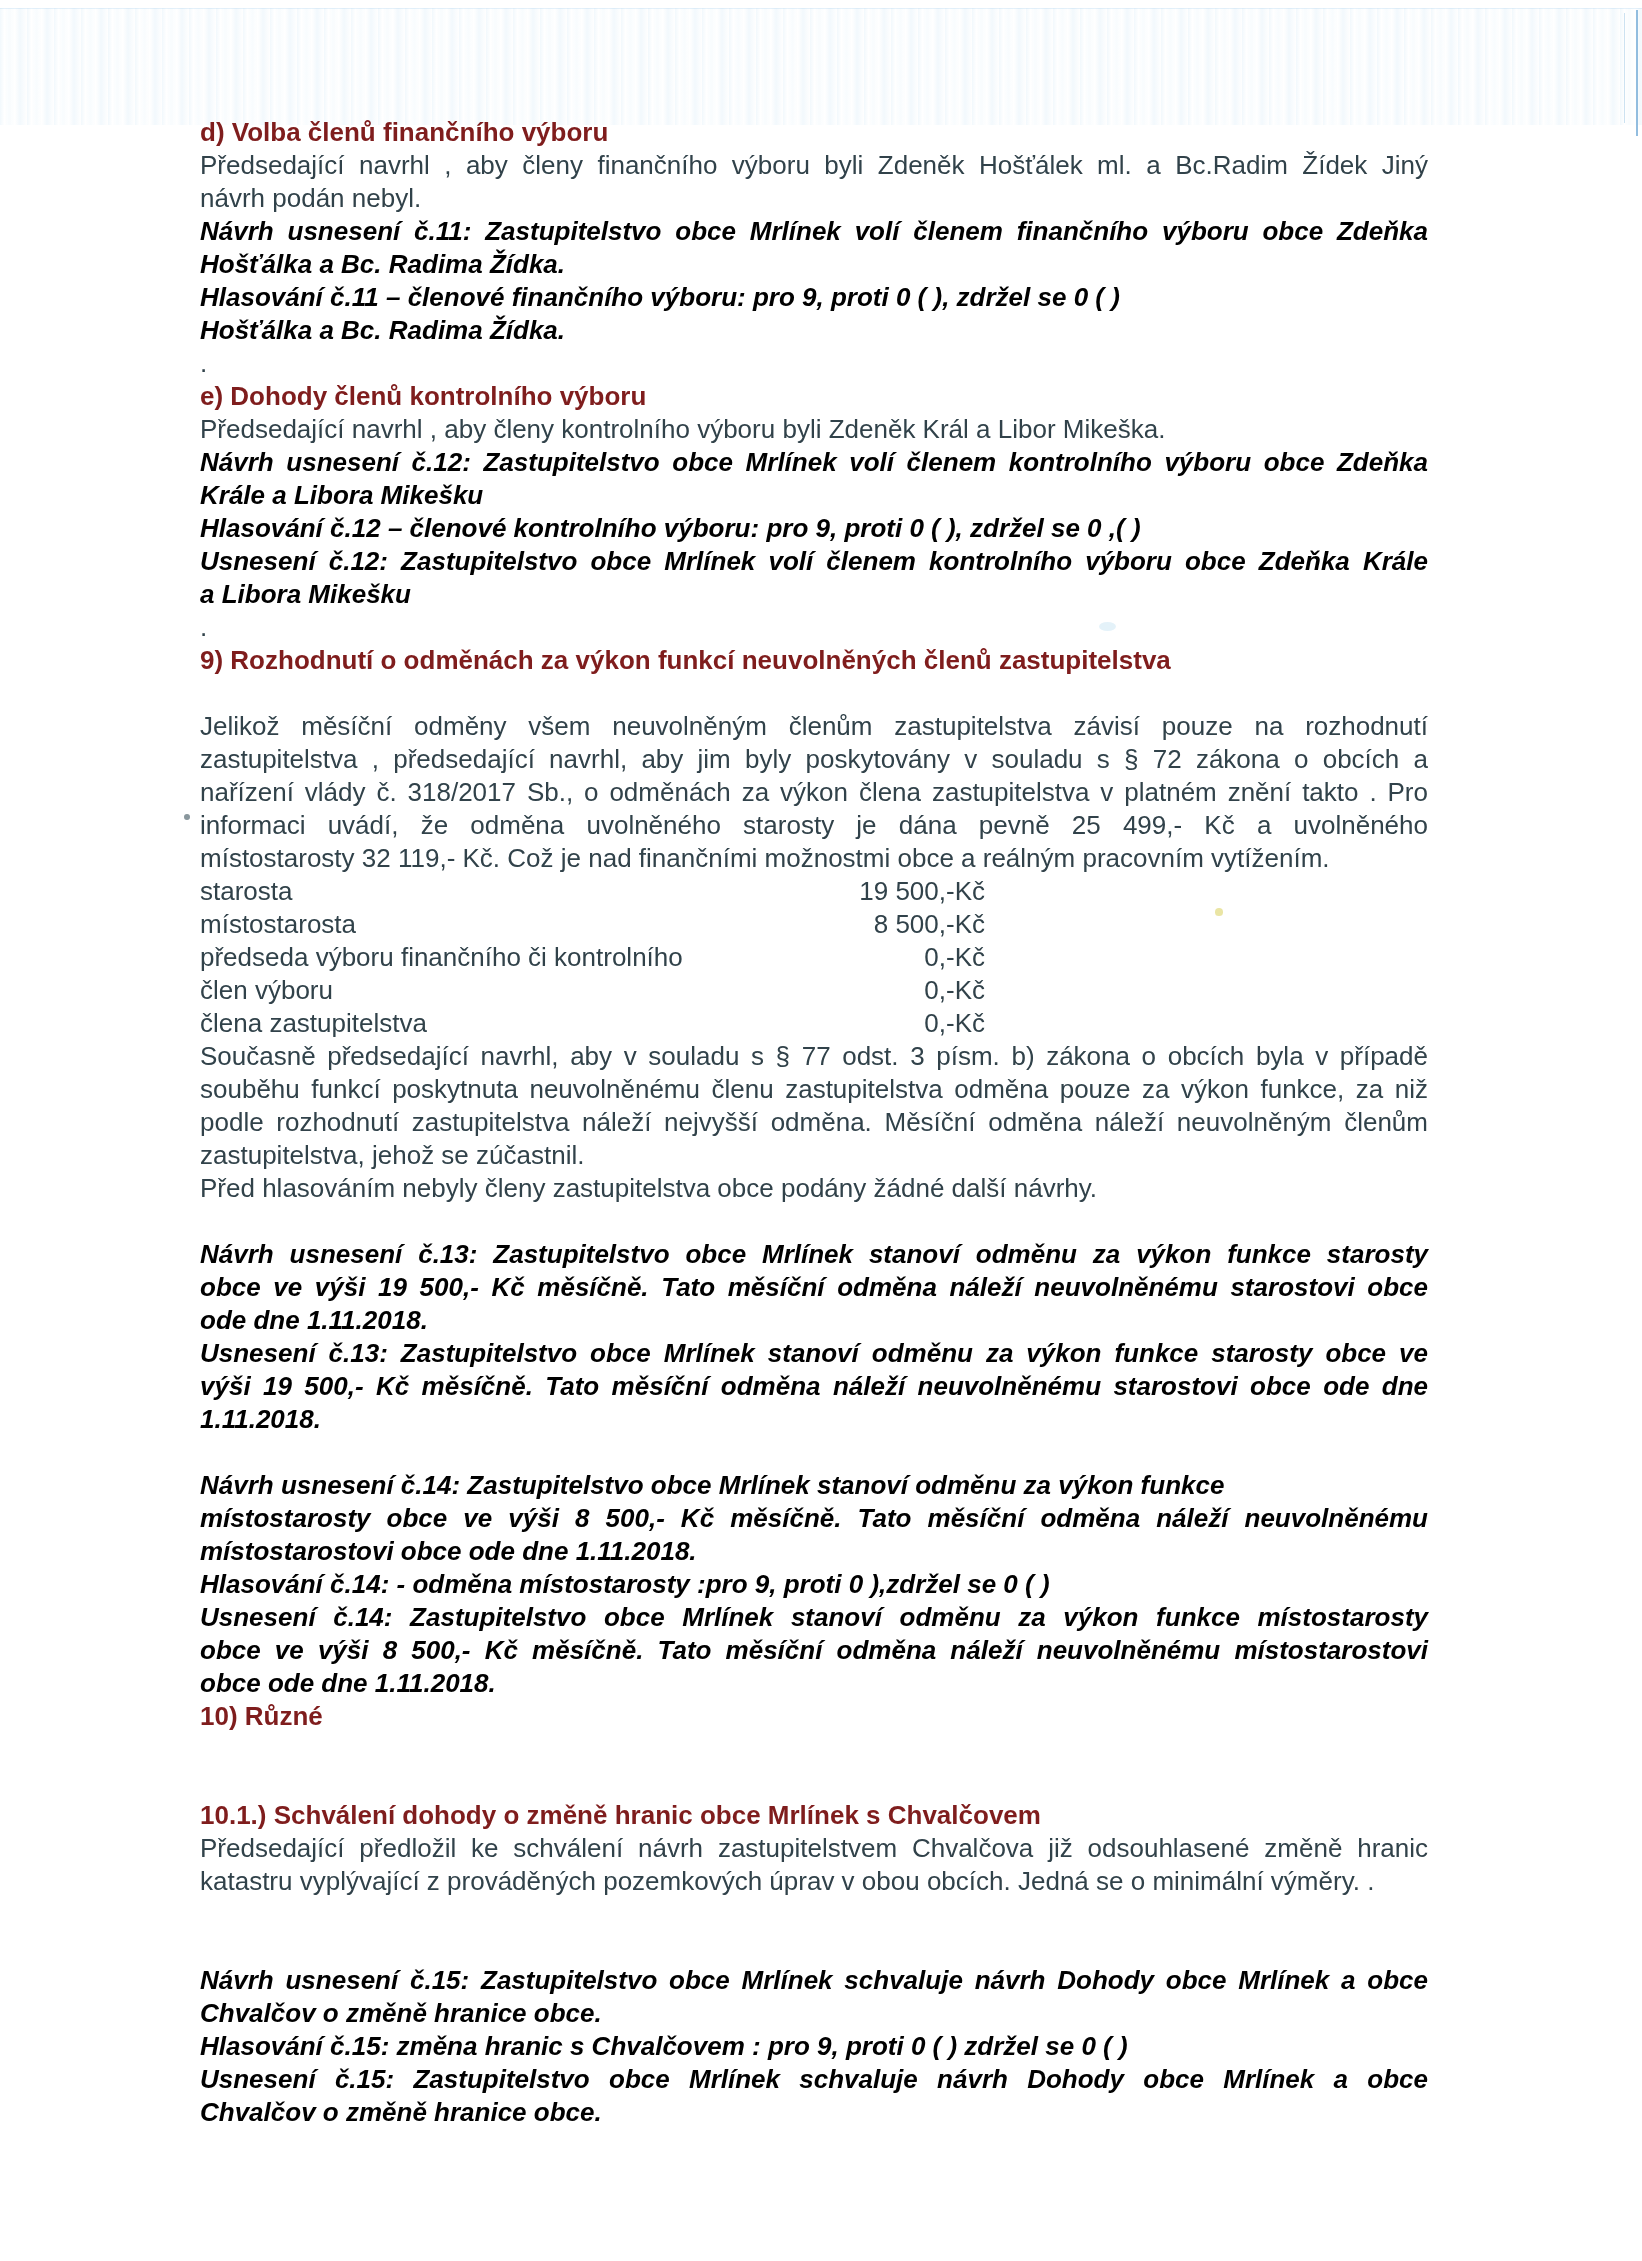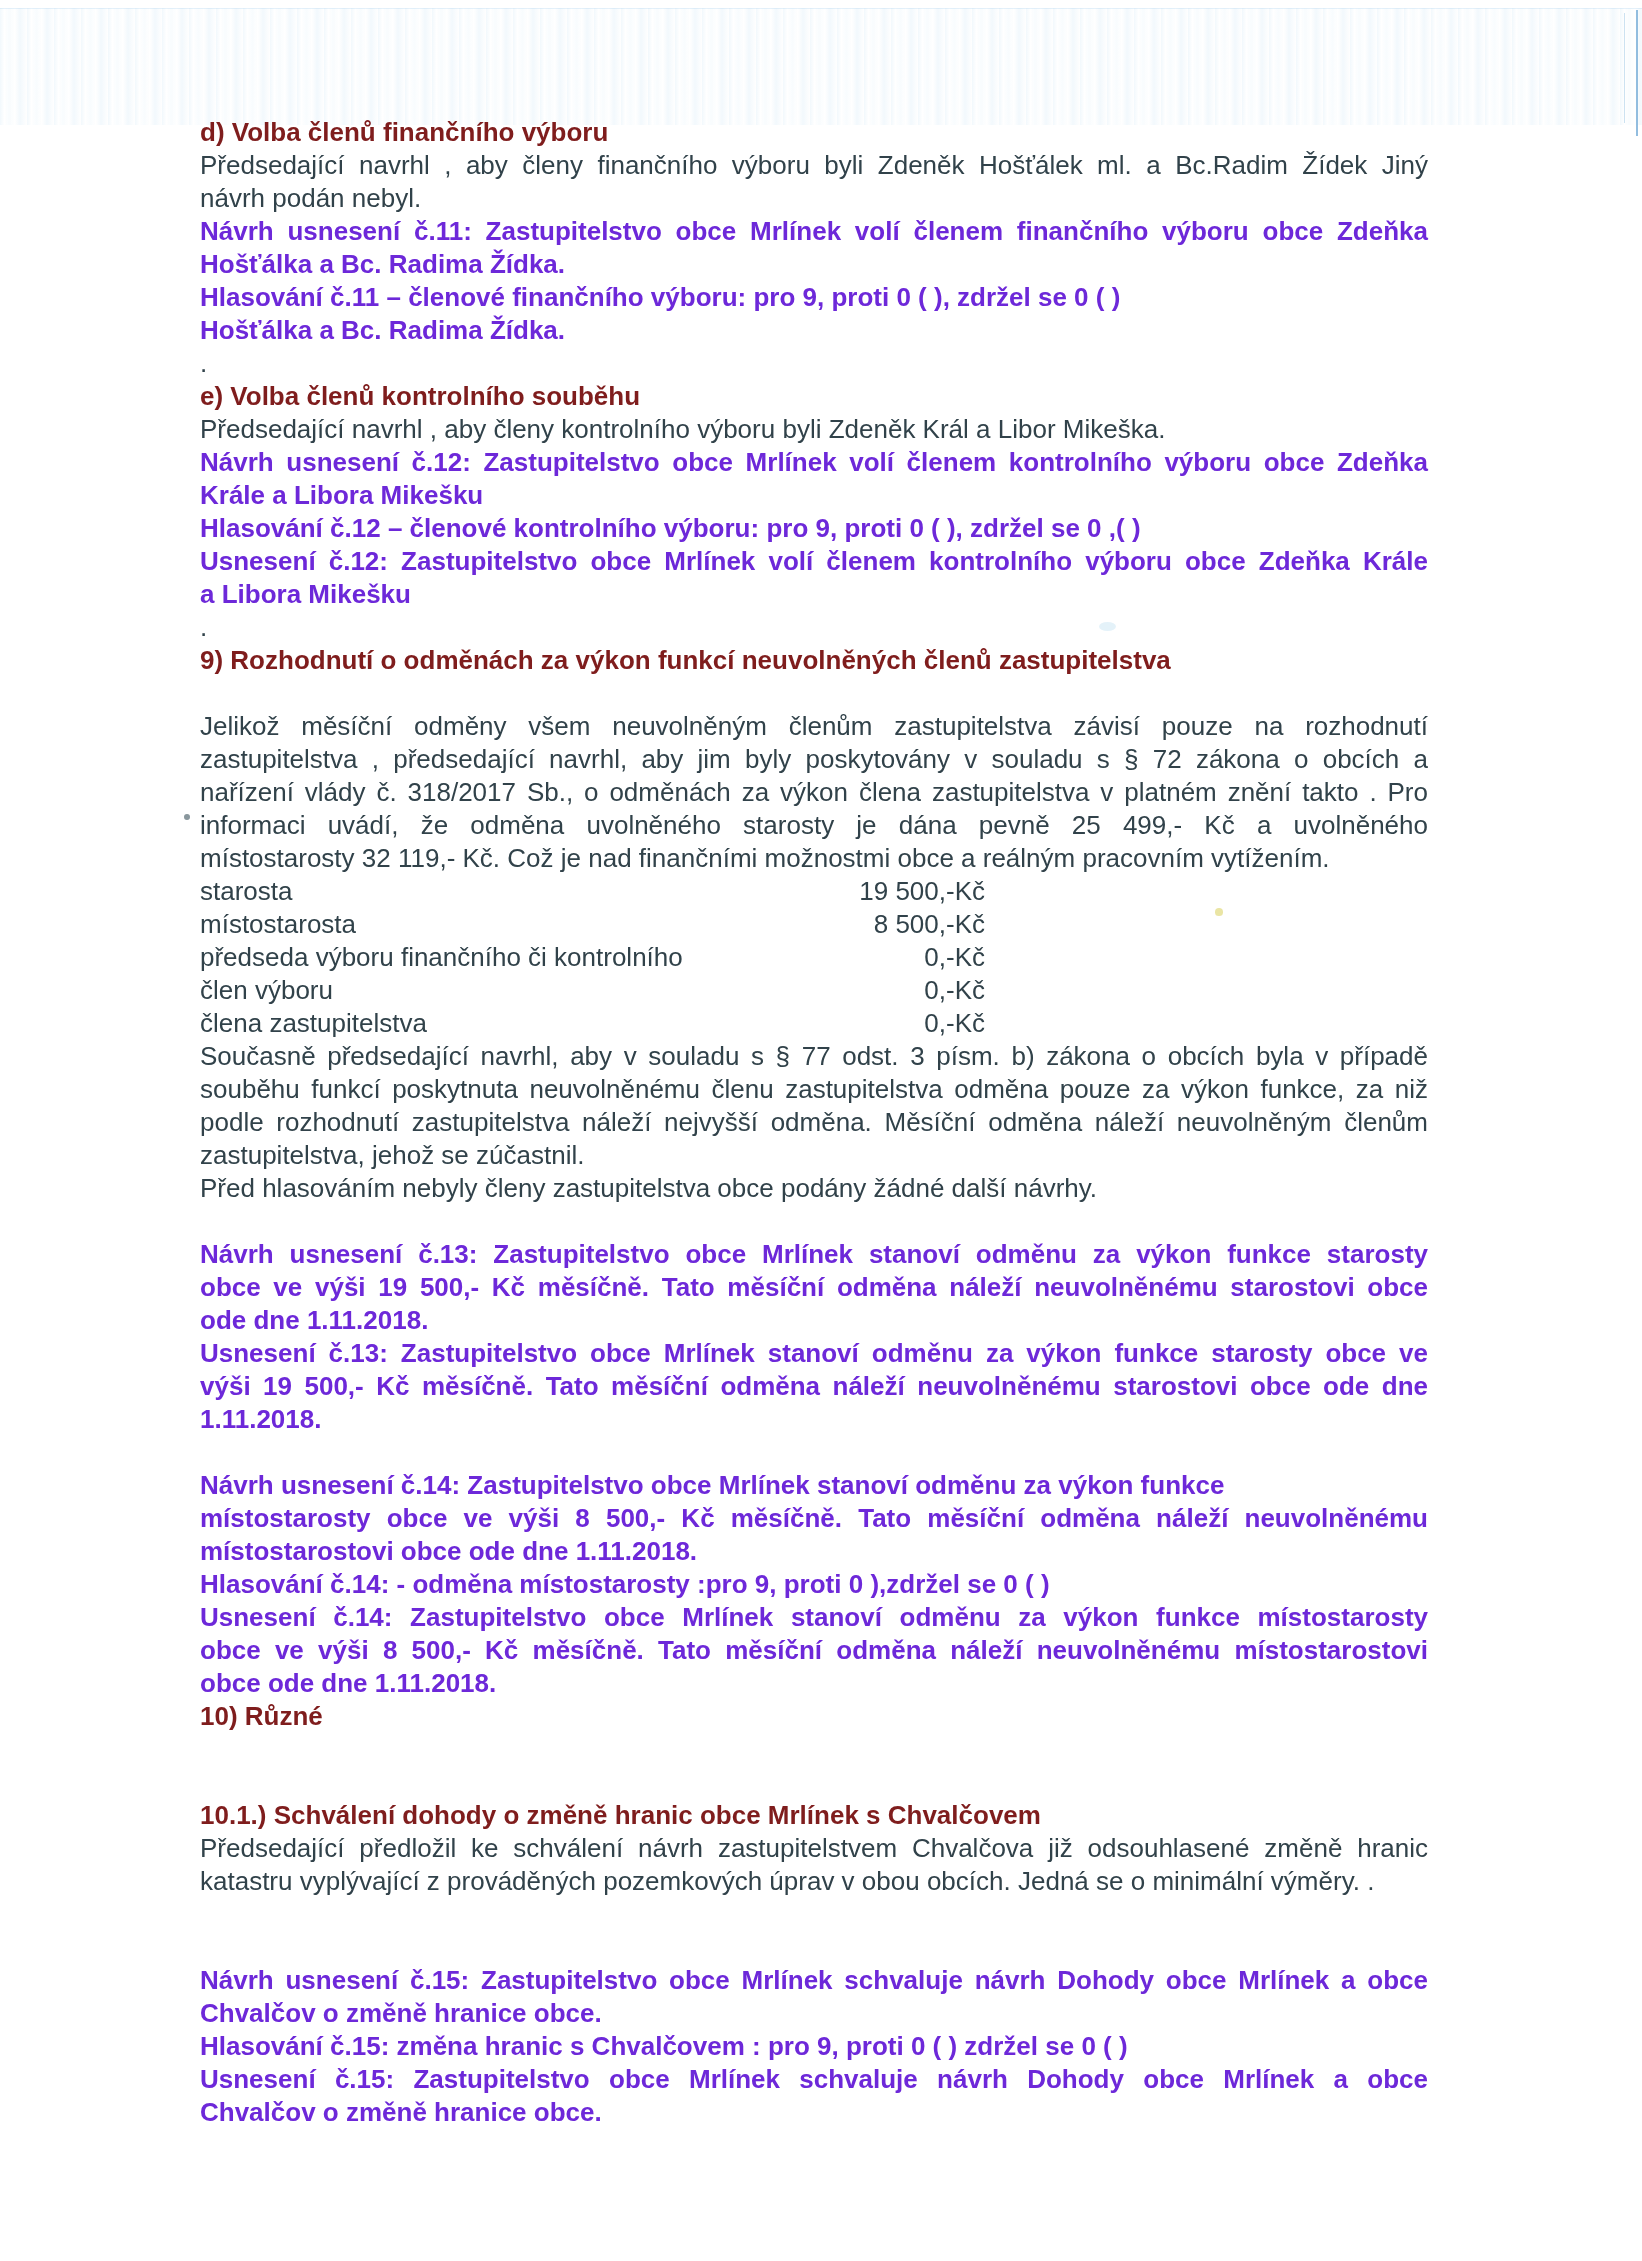--- a/index.html
+++ b/index.html
@@ -29,21 +29,21 @@
     background: #aacfe8; opacity: 0.6;
   }
   .content {
     position: absolute; left: 200px; top: 116px; width: 1228px;
     font-size: 26px; line-height: 33px;
     color: #31424a;
     -webkit-font-smoothing: antialiased;
   }
   .ln { min-height: 33px; white-space: normal; }
   .b  { font-weight: bold; color: #7f1d1d; }
-  .bi { font-weight: bold; color: #6d28d9; }
+  .bi { font-weight: bold; font-style: italic; color: #000000; }
   .j  { text-align: justify; text-align-last: justify; }
   .gap  { height: 33px; }
   .gap2 { height: 66px; }
   
   .trow { display: flex; justify-content: space-between; width: 785px; min-height: 33px; }
   .tlabel { text-align: left; }
   .tvalue { text-align: right; }
   
   .speck { position: absolute; border-radius: 50%; }
   .speck.s1 { left: 184px; top: 814px; width: 5.8px;  height: 5.8px;  background: #6b7d84; opacity: .8; }
@@ -62,21 +62,21 @@
 
     <div class="ln b">d) Volba členů finančního výboru</div>
     <div class="ln j">Předsedající navrhl , aby členy finančního výboru byli Zdeněk Hošťálek ml. a Bc.Radim Žídek  Jiný</div>
     <div class="ln">návrh podán nebyl.</div>
     <div class="ln bi j">Návrh usnesení č.11: Zastupitelstvo obce Mrlínek  volí členem finančního výboru obce Zdeňka</div>
     <div class="ln bi">Hošťálka a Bc. Radima Žídka.</div>
     <div class="ln bi">Hlasování č.11 – členové finančního výboru: pro 9, proti 0 ( ), zdržel se 0 (   )</div>
     <div class="ln bi">Hošťálka a Bc. Radima Žídka.</div>
     <div class="ln">.</div>
 
-    <div class="ln b">e) Volba členů kontrolního souběhu</div>
+    <div class="ln b">e) Dohody členů kontrolního výboru</div>
     <div class="ln">Předsedající navrhl , aby členy kontrolního výboru byli Zdeněk  Král a  Libor  Mikeška.</div>
     <div class="ln bi j">Návrh usnesení č.12: Zastupitelstvo obce Mrlínek  volí členem kontrolního výboru obce Zdeňka</div>
     <div class="ln bi">Krále  a Libora Mikešku</div>
     <div class="ln bi">Hlasování č.12 – členové kontrolního výboru: pro 9, proti 0 (   ), zdržel se 0 ,(  )</div>
     <div class="ln bi j">Usnesení č.12: Zastupitelstvo obce Mrlínek  volí členem kontrolního výboru obce Zdeňka Krále</div>
     <div class="ln bi">a Libora Mikešku</div>
     <div class="ln">.</div>
 
     <div class="ln b">9) Rozhodnutí o odměnách za výkon funkcí neuvolněných členů zastupitelstva</div>
     <div class="gap"></div>

